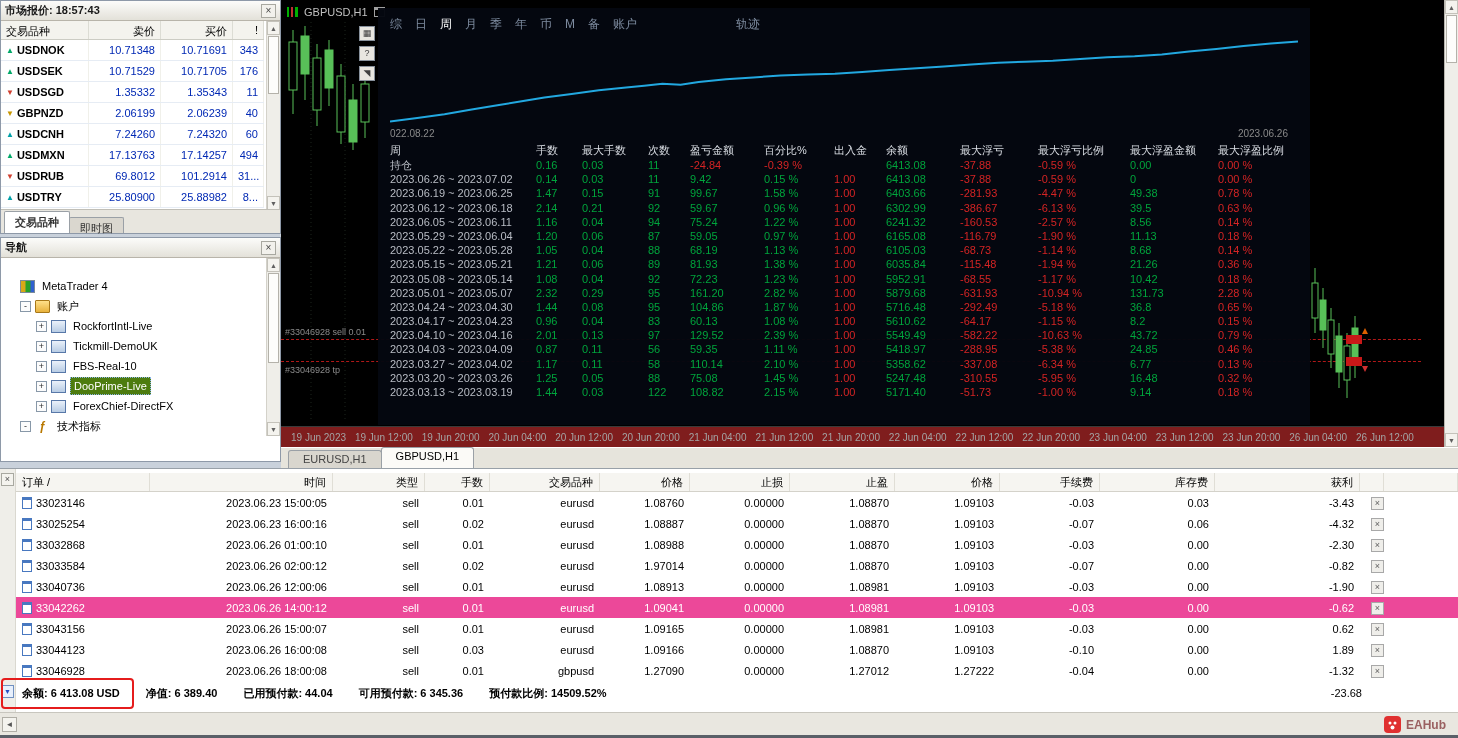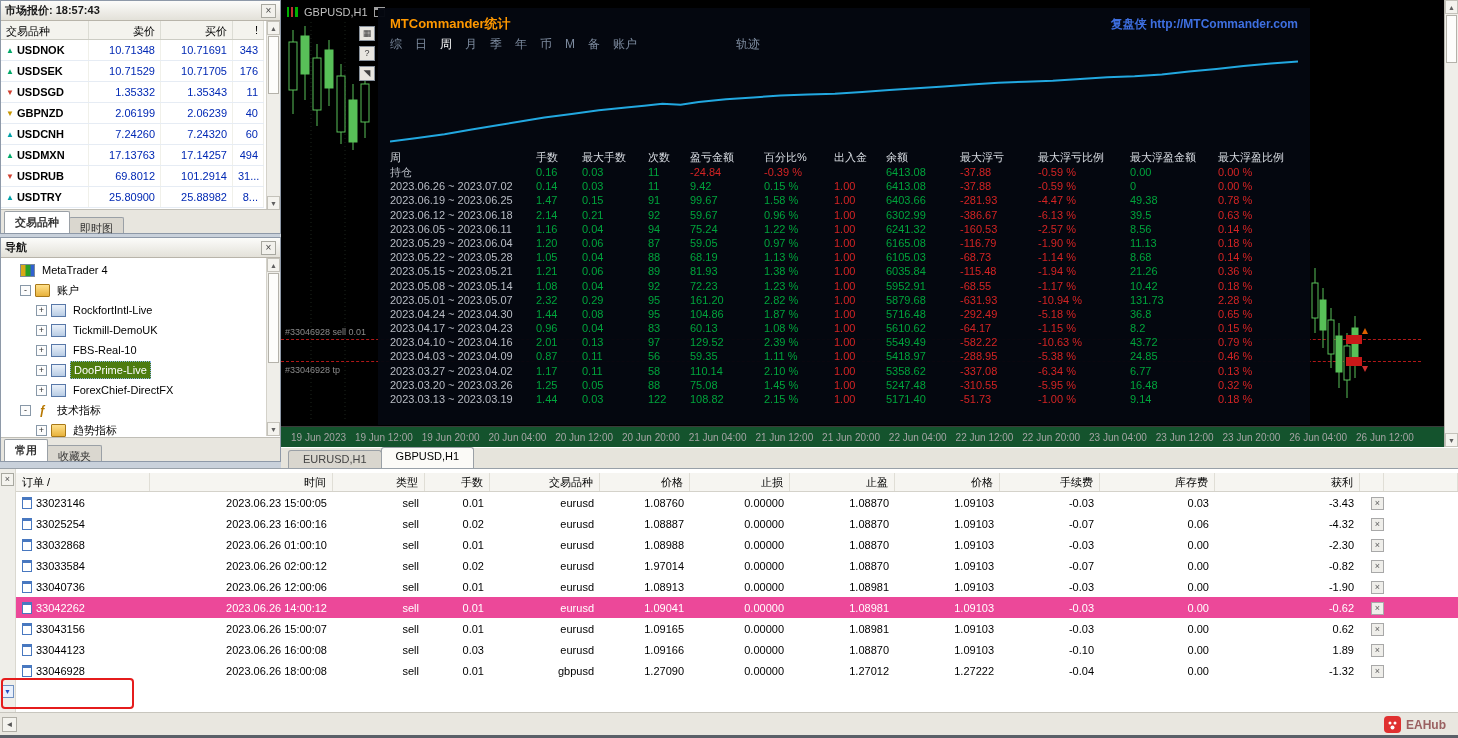--- a/index.html
+++ b/index.html
@@ -28,21 +28,21 @@
 .mw-row{display:grid;grid-template-columns:88px 72px 72px 31px;height:21px;border-bottom:1px solid #E6ECF4}
 .mw-cell{padding:4px 5px 0;white-space:nowrap;overflow:hidden;border-right:1px solid #F0F0EA}
 .mw-sym{display:flex;gap:3px;align-items:center;padding-top:0;font-weight:bold}
 .mw-arrow{font-style:normal;font-size:8px}
 .num{text-align:right}
 .mw-cell.num{color:#0028B4}
 #mw-scroll{top:20px;height:189px;right:0}
 
 
 #navigator{left:0;top:237px;width:281px;height:225px}
-.nav-body{position:absolute;top:20px;left:0;width:265px;bottom:24px;background:#fff;overflow:hidden;padding-top:2px}
+.nav-body{position:absolute;top:20px;left:0;width:265px;bottom:24px;background:#fff;overflow:hidden;padding-top:18px}
 .nav-row{height:20px;display:flex;align-items:center;white-space:nowrap}
 .expander{width:11px;height:11px;border:1px solid #8898A8;background:#FCFCFC;font-size:9px;line-height:8px;text-align:center;color:#303030;margin-right:4px;flex:none}
 .expander-space{width:16px;flex:none}
 .tree-icon{width:15px;height:13px;margin-right:4px;flex:none;display:inline-block}
 .icon-mt4{background:linear-gradient(90deg,#D8A818 0 4px,#28A028 5px 9px,#3060D0 10px 14px),#E8EEF5;border:1px solid #7A8A9A}
 .icon-accounts-folder,.icon-folder{background:linear-gradient(#FFE08A,#E8B23C);border:1px solid #A87818;border-radius:1px}
 .icon-account{background:linear-gradient(#EAF1FA,#B8CCE4);border:1px solid #5878A8}
 .icon-indicators{color:#B87800;font-weight:bold;font-size:12px;line-height:13px;text-align:center}
 .nav-label{padding:2px 3px}
 .nav-label.sel{background:#4d7c0f;color:#fff;border:1px dotted #8CB4E8}
@@ -52,21 +52,21 @@
 #chart-area{position:absolute;left:281px;top:0;width:1163px;height:447px;background:#000;overflow:hidden}
 #chart-title{position:absolute;left:6px;top:6px;display:flex;align-items:center;gap:6px;color:#C0C0C0;z-index:3}
 .chart-mini-icon{width:11px;height:10px;background:linear-gradient(90deg,#00B000 0 2px,transparent 2px 4px,#C03030 4px 6px,transparent 6px 8px,#00B000 8px 10px)}
 .restore-box{width:11px;height:10px;border:1px solid #A0A0A0;box-shadow:inset 0 2px 0 #A0A0A0}
 #panel-buttons{position:absolute;left:78px;top:26px;z-index:6;display:flex;flex-direction:column;gap:5px}
 .pbtn{width:16px;height:15px;border:1px solid #88919C;background:#E8E6E0;color:#404040;font-size:9px;line-height:13px;text-align:center}
 .left-candles{position:absolute;left:0;top:22px;z-index:2}
 .right-candles{position:absolute;left:1028px;top:238px;z-index:2}
 .order-line{position:absolute;left:0;width:1140px;border-top:1px dashed #B01818;z-index:1}
 .order-label{position:absolute;left:4px;color:#8A8A8A;font-size:9px;z-index:2;white-space:nowrap}
-#time-axis{position:absolute;left:0;top:426px;width:1163px;height:21px;background:#14532d;border-top:1px solid #3A3A3A;color:#A4A4A4;font-size:10px;display:flex;justify-content:space-between;padding:5px 30px 0 10px;z-index:7}
+#time-axis{position:absolute;left:0;top:426px;width:1163px;height:21px;background:#7f1d1d;border-top:1px solid #3A3A3A;color:#A4A4A4;font-size:10px;display:flex;justify-content:space-between;padding:5px 30px 0 10px;z-index:7}
 .ta-label{white-space:nowrap}
 
 
 #stats-panel{position:absolute;left:97px;top:8px;width:932px;height:417px;background:rgba(4,7,16,0.97);z-index:5;padding:6px 12px 0;color:#C8CCD4}
 .stats-header{display:flex;align-items:center;height:20px}
 .stats-title{color:#FF9800;font-weight:bold;font-size:13px}
 .stats-link{margin-left:auto;color:#3E6FE0;font-size:12px;font-weight:bold}
 #stats-menu{display:flex;gap:13px;height:20px;align-items:center;color:#7E8CA0;font-size:12px}
 #stats-menu .mi.active{color:#FFFFFF}
 #stats-menu .mi-extra{margin-left:86px}
@@ -263,24 +263,20 @@
           <span class="expander">+</span>
           <span class="tree-icon icon-folder"></span>
           <span class="nav-label">趋势指标</span>
         </div>
       </div>
     <div class="vscroll" id="nav-scroll">
       <div class="sb-btn">▲</div>
       <div class="sb-thumb" style="top:15px;height:90px"></div>
       <div class="sb-btn bottom">▼</div>
     </div>
-    <div class="panel-tabs">
-      <span class="ptab active">常用</span>
-      <span class="ptab">收藏夹</span>
-    </div>
   </div>
 
   <div id="chart-area">
     <div id="chart-title">
       <span class="chart-mini-icon"></span>
       <span>GBPUSD,H1</span>
       <span class="restore-box"></span>
     </div>
 
     <div id="panel-buttons">
@@ -330,41 +326,41 @@
       <rect x="37" y="97" width="16" height="9" fill="#C81818"></rect>
       <rect x="37" y="119" width="16" height="9" fill="#C81818"></rect>
     </svg>
 
     <span class="order-label" style="top:327px">#33046928 sell 0.01</span>
     <div class="order-line" style="top:339px"></div>
     <span class="order-label" style="top:365px">#33046928 tp</span>
     <div class="order-line" style="top:361px"></div>
 
     <div id="stats-panel">
-      <div class="stats-header">
-        <span class="stats-title">MTCommander统计</span>
-        <span class="stats-link">复盘侠 http://MTCommander.com</span>
-      </div>
       <div id="stats-menu">
           <span class="mi">综</span>
           <span class="mi">日</span>
           <span class="mi active">周</span>
           <span class="mi">月</span>
           <span class="mi">季</span>
           <span class="mi">年</span>
           <span class="mi">币</span>
           <span class="mi">M</span>
           <span class="mi">备</span>
           <span class="mi">账户</span>
           <span class="mi mi-extra">轨迹</span>
         </div>
       <div class="equity-wrap">
         <svg width="908" height="92" viewBox="0 0 908 92" preserveAspectRatio="none" style="display:block">
           <polyline fill="none" stroke-width="2" points="0.0,85.6 27.2,81.9 54.5,78.2 81.7,73.6 109.0,69.0 136.2,64.4 154.4,61.6 181.6,58.0 208.8,54.3 236.1,51.5 254.2,49.7 272.4,47.8 290.6,48.8 308.7,46.0 336.0,43.2 363.2,41.4 390.4,39.6 417.7,38.6 444.9,37.7 472.2,35.9 499.4,34.0 526.6,32.2 553.9,30.4 581.1,28.5 608.4,26.7 635.6,25.8 662.8,24.8 690.1,23.0 717.3,21.2 744.6,20.2 771.8,18.4 799.0,15.6 826.3,12.9 853.5,10.1 880.8,7.4 908.0,5.5" stroke="#22A8E0"></polyline>
         </svg>
+      </div>
+      <div class="curve-labels">
+        <span>022.08.22</span>
+        <span>2023.06.26</span>
       </div>
       <div class="stats-table">
         <div class="st-row head">
             <span class="st-cell">周</span>
             <span class="st-cell">手数</span>
             <span class="st-cell">最大手数</span>
             <span class="st-cell">次数</span>
             <span class="st-cell">盈亏金额</span>
             <span class="st-cell">百分比%</span>
             <span class="st-cell">出入金</span>
@@ -838,20 +834,28 @@
             <span class="o-cell num">1.27012</span>
             <span class="o-cell num">1.27222</span>
             <span class="o-cell num">-0.04</span>
             <span class="o-cell num">0.00</span>
             <span class="o-cell num">-1.32</span>
             <span class="o-cell" style="padding: 0px;"><span class="x-btn">×</span></span>
             <span class="o-cell"></span>
           </div>
         </div>
     </div>
+    <div id="status-row">
+      <span>余额: 6 413.08 USD</span>
+      <span>净值: 6 389.40</span>
+      <span>已用预付款: 44.04</span>
+      <span>可用预付款: 6 345.36</span>
+      <span>预付款比例: 14509.52%</span>
+      <span class="right">-23.68</span>
+    </div>
     <div id="balance-annotation"></div>
     <div id="bottom-bar">
       <div class="hscroll-left">◄</div>
       <div id="eahub">
         <svg width="17" height="17">
             <rect width="17" height="17" rx="4" fill="#E03030"></rect>
             <circle cx="6" cy="7" r="1.5" fill="#fff"></circle>
             <circle cx="11" cy="7" r="1.5" fill="#fff"></circle>
             <circle cx="8.5" cy="11.5" r="2" fill="#fff"></circle>
           </svg>

